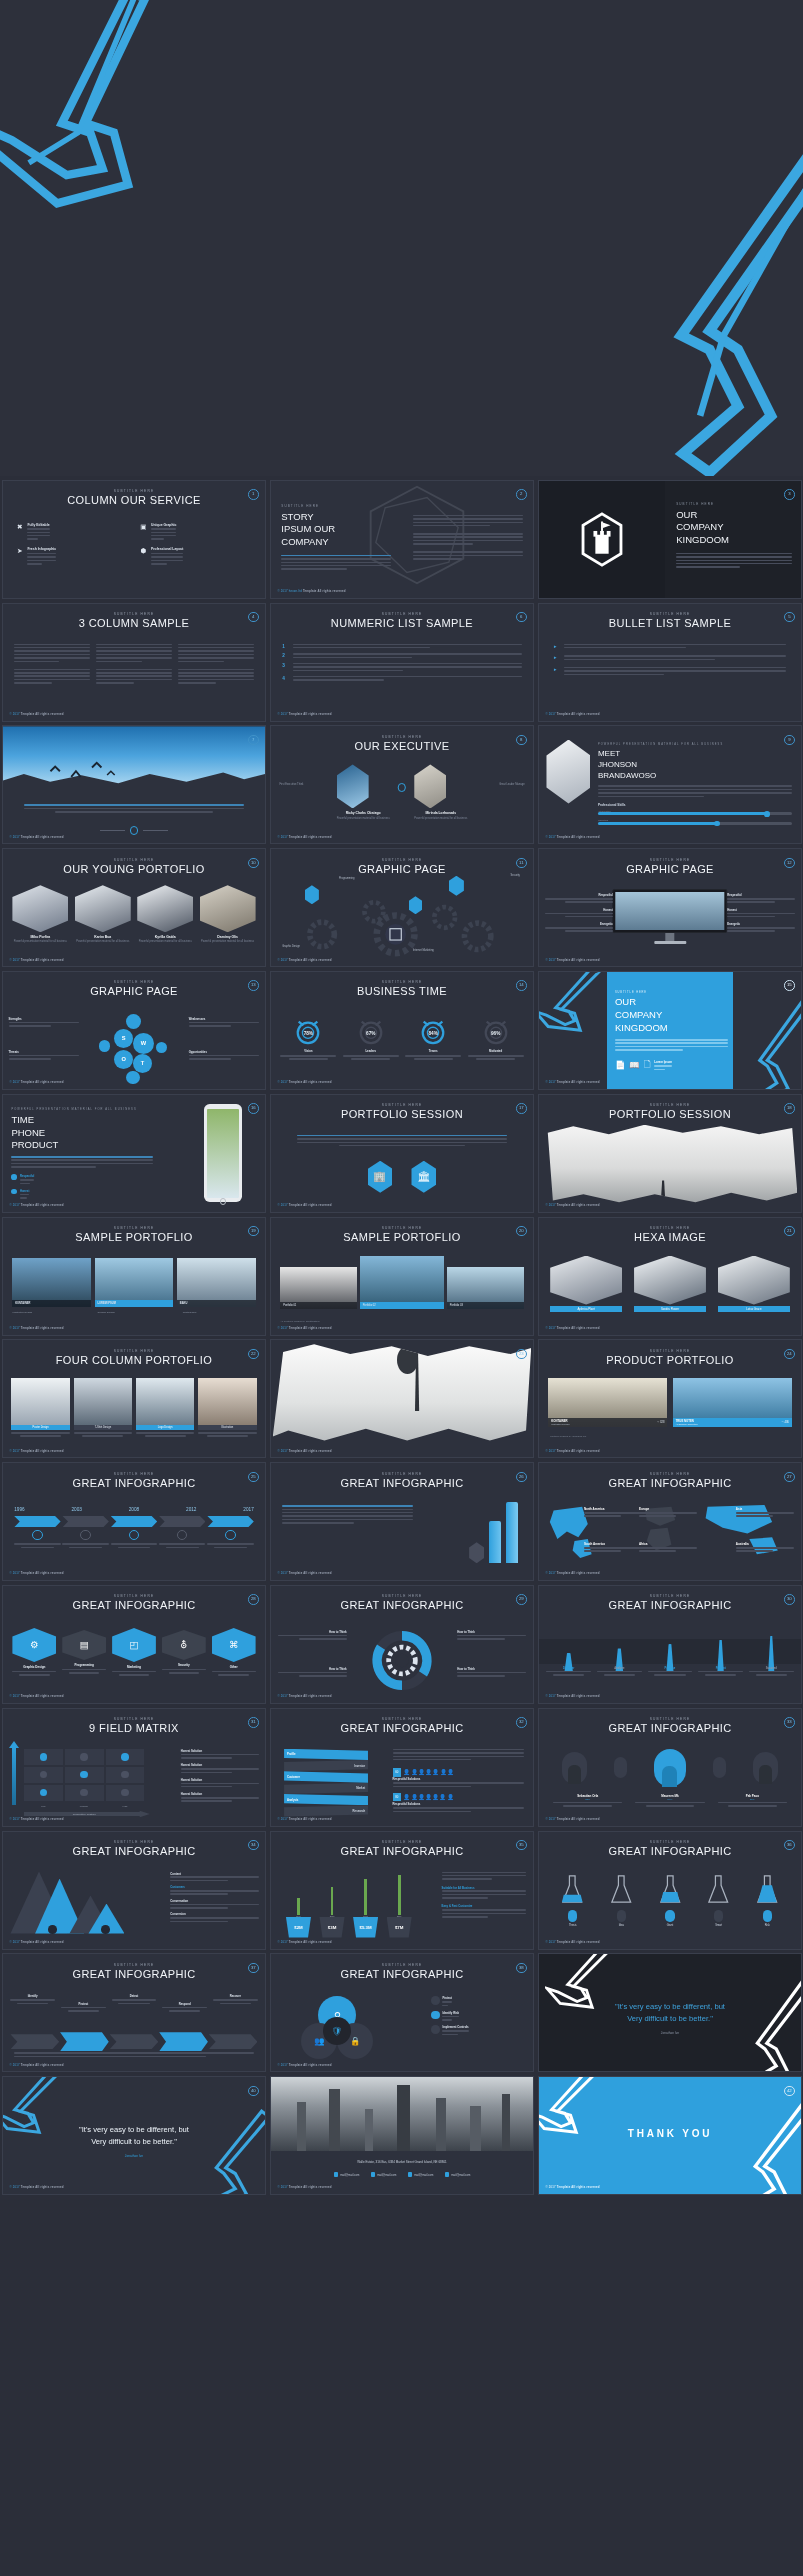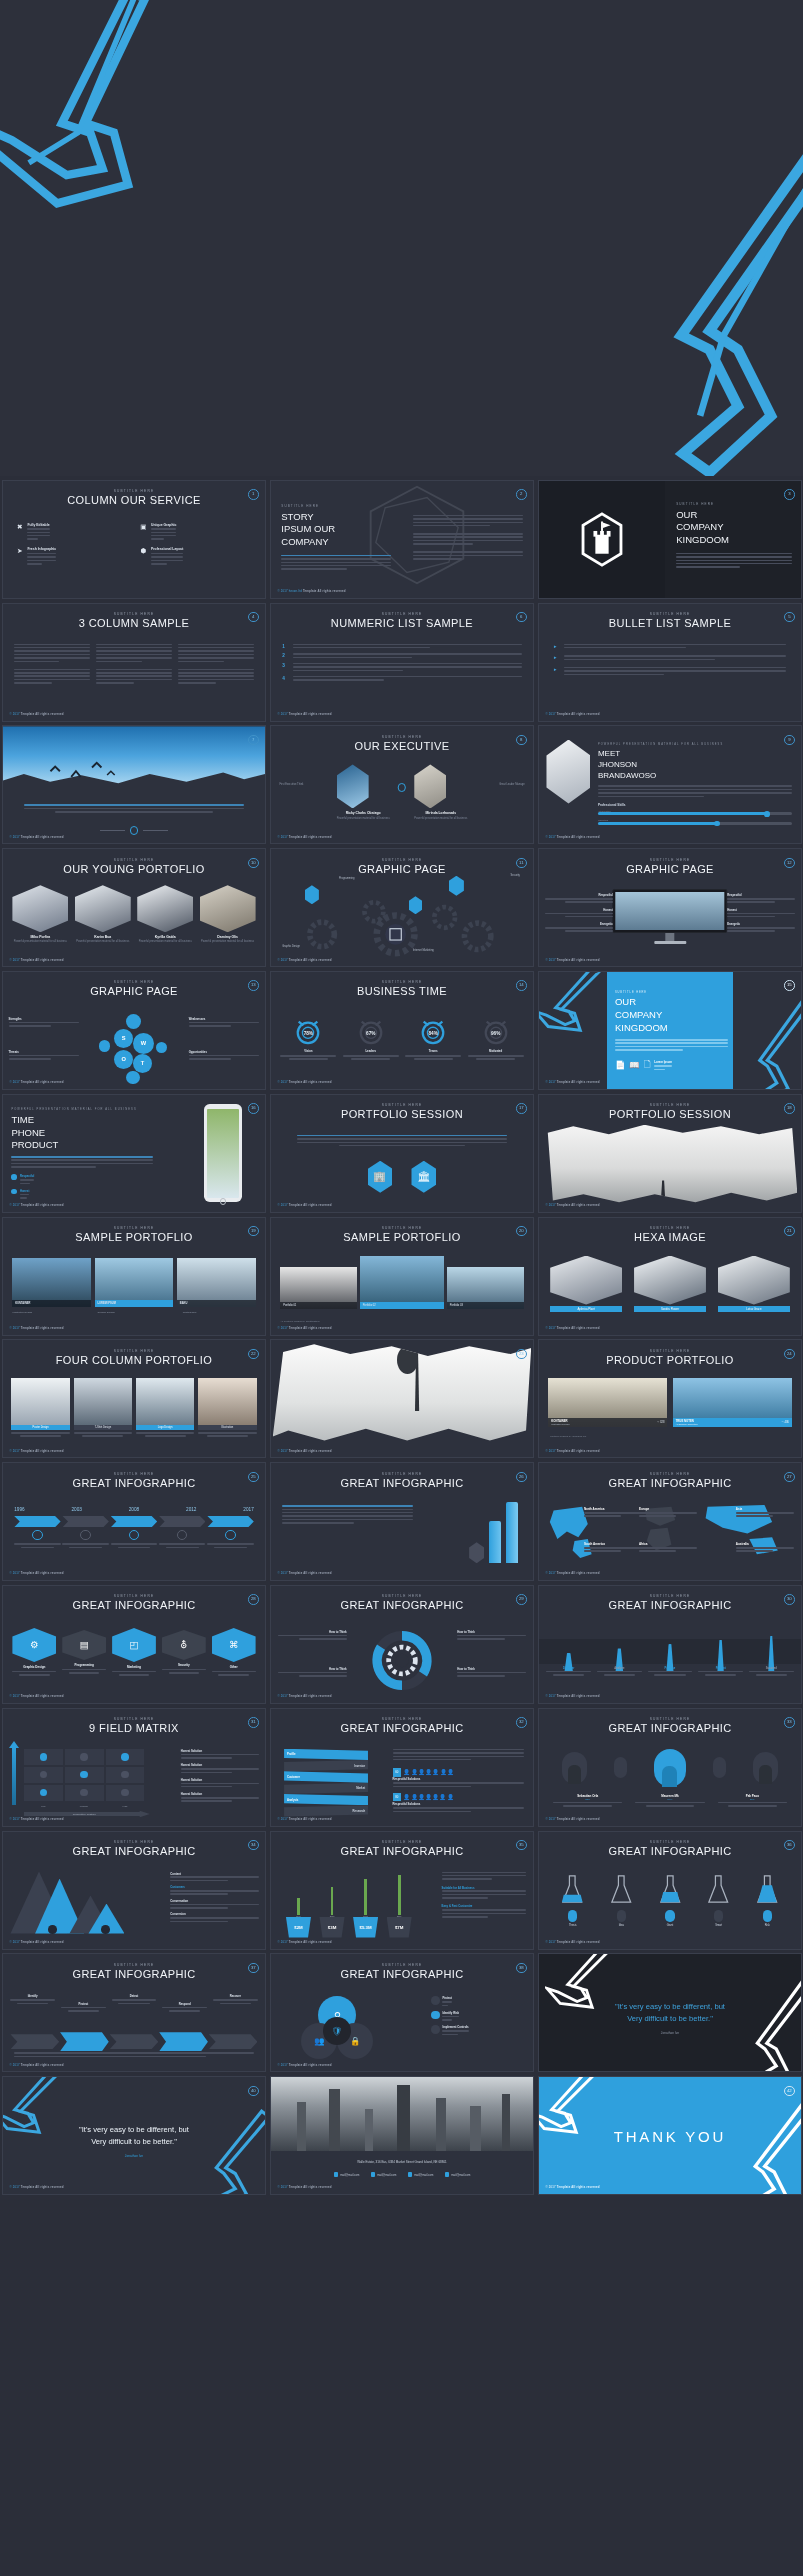--- a/index.html
+++ b/index.html
@@ -162,21 +162,21 @@
   .flask { width:15%; text-align:center; }
 
   
   .quote-wrap { position:absolute; left:0; right:0; top:47px; text-align:center; padding:0 24.6px;}
   .quote-txt { font-size:7.6px; line-height:1.5; color:#eef4fa; font-weight:300; }
   .quote-txt.b { color:#3fa3dd; }
   .quote-by { font-size:3.2px; color:#8c95a5; margin-top:6.6px; }
 
   
   .ty { position:absolute; left:0; right:0; top:51px; text-align:center;
-        font-size:15px; letter-spacing:2.8px; font-weight:400; color:#ffffff;}
+        font-size:10px; letter-spacing:2.8px; font-weight:700; color:#ffffff;}
 
   
   .contact-img { position:absolute; left:0; right:0; top:0; height:74px; background:#777d88; overflow:hidden;}
   .addr { position:absolute; left:0; right:0; top:83px; text-align:center; font-size:3px; color:#c6cfdb;}
   .socials { position:absolute; left:0; right:0; top:95px; display:flex; justify-content:center; gap:11.3px;}
   .soc { display:flex; align-items:center; gap:1.9px; font-size:2.8px; color:#b9c3d1;}
   .soc .sq { width:4.7px; height:4.7px; background:#2fa0dd; border-radius:0.9px;}
 
   .side-blue { position:absolute; left:26%; top:0; bottom:0; width:48%; background:#2fa0dd; }
   .ribbon-svg { position:absolute; }

